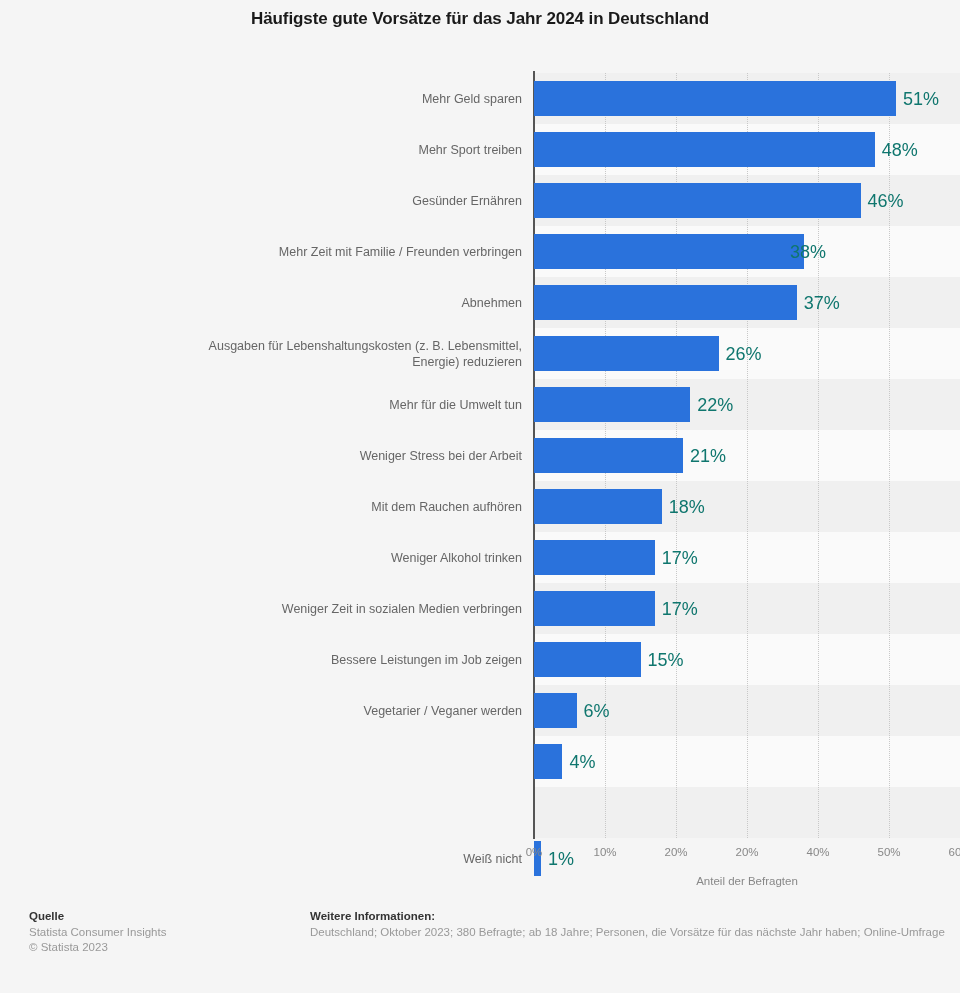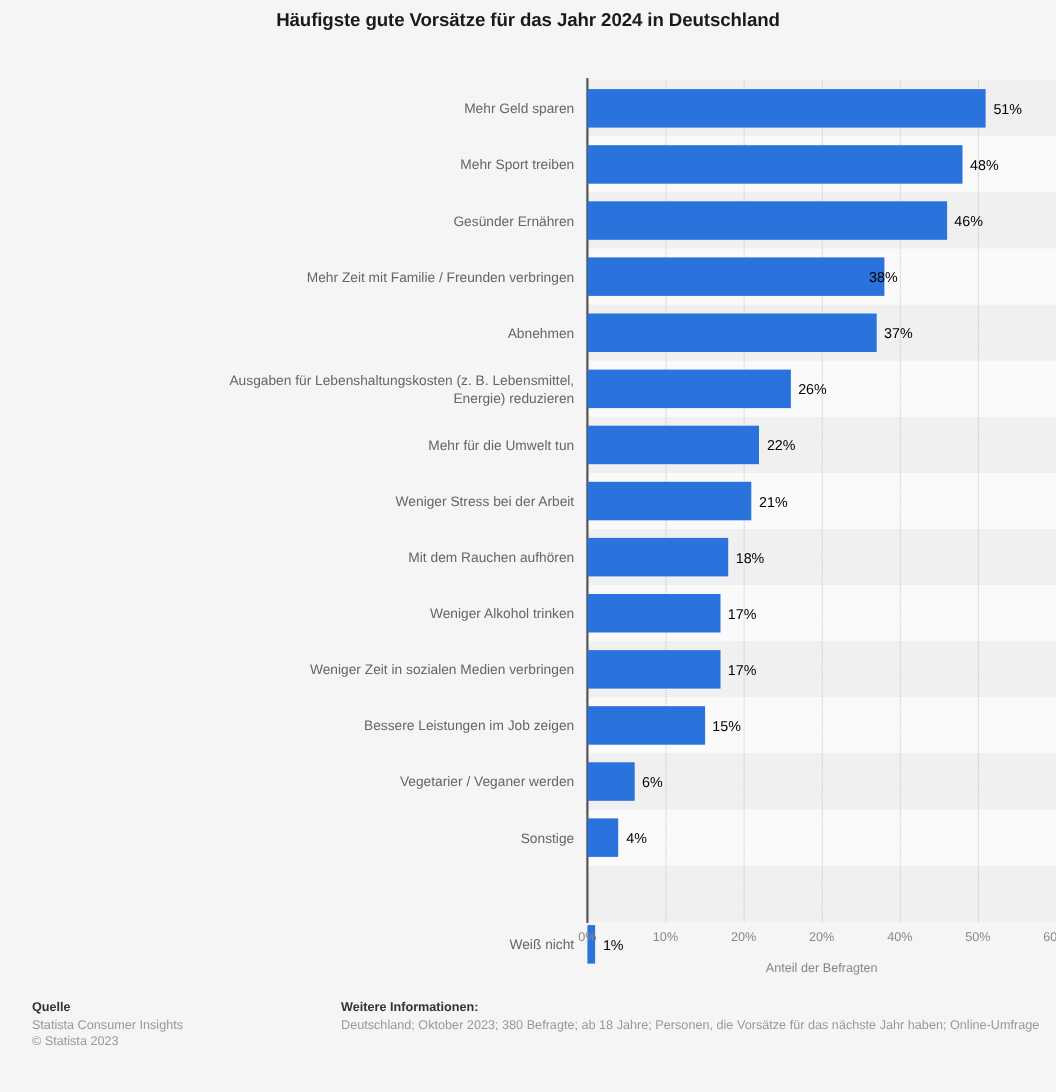--- a/index.html
+++ b/index.html
@@ -99,22 +99,22 @@
     left: 534px;
     top: 8px;
     height: 35px;
     background: #2a72dc;
   }
 
   .bar-value {
     position: absolute;
     top: 50%;
     transform: translateY(-50%);
-    font-size: 13px;
-    color: #000000;
+    font-size: 18px;
+    color: #0f766e;
     white-space: nowrap;
   }
 
   
   .xtick-label {
     position: absolute;
     top: 846px;
     font-size: 11.5px;
     color: #888888;
     transform: translateX(-50%);
@@ -259,21 +259,20 @@
           <div class="cat-label">Bessere Leistungen im Job zeigen</div>
           <div class="bar" style="width: 106.5px; background: rgb(42, 114, 220);"></div>
           <div class="bar-value" style="left: 647.5px;">15%</div>
         </div>
         <div class="row" style="top: 685px;">
           <div class="cat-label">Vegetarier / Veganer werden</div>
           <div class="bar" style="width: 42.6px; background: rgb(42, 114, 220);"></div>
           <div class="bar-value" style="left: 583.6px;">6%</div>
         </div>
         <div class="row" style="top: 736px;">
-          <div class="cat-label">Sonstige</div>
           <div class="bar" style="width: 28.4px; background: rgb(42, 114, 220);"></div>
           <div class="bar-value" style="left: 569.4px;">4%</div>
         </div>
         <div class="row" style="top: 833px;">
           <div class="cat-label">Weiß nicht</div>
           <div class="bar" style="width: 7.1px; background: rgb(42, 114, 220);"></div>
           <div class="bar-value" style="left: 548.1px;">1%</div>
         </div>
       </div>
     <div id="xticks-layer">

